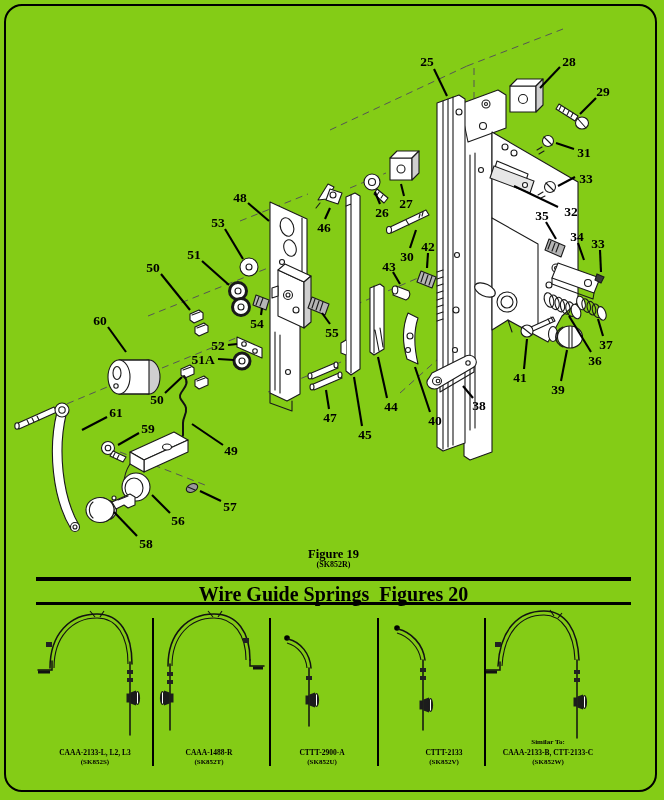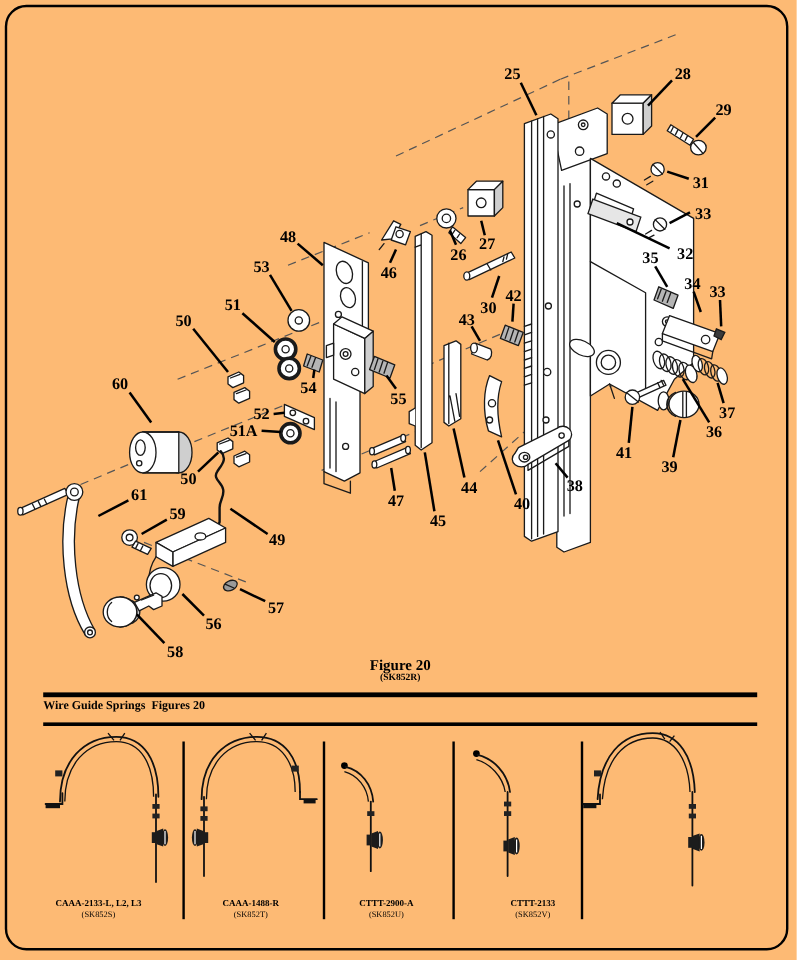--- a/index.html
+++ b/index.html
@@ -1,16 +1,16 @@
 <!DOCTYPE html>
 <html><head>
 <meta charset="utf-8">
 <style>
   html,body{margin:0;padding:0;background:#fff;}
-  .page{position:relative;width:664px;height:800px;background:#fdba74;overflow:hidden;
+  .page{position:relative;width:664px;height:800px;background:#84cc16;overflow:hidden;
         font-family:"Liberation Serif",serif;color:#000;}
   .frame{position:absolute;left:4px;top:4px;width:649px;height:784px;
          border:2.5px solid #000;border-radius:18px;pointer-events:none;}
   .diagram-svg{position:absolute;left:0;top:0;width:664px;height:560px;}
   
   .diagram-svg *{vector-effect:non-scaling-stroke;}
   .s{stroke:#1a1a1a;stroke-width:1.1;fill:none;stroke-linejoin:round;stroke-linecap:round;}
   .w{stroke:#1a1a1a;stroke-width:1.1;fill:#ffffff;stroke-linejoin:round;}
   .g{stroke:#1a1a1a;stroke-width:1.1;fill:#cfcfcf;stroke-linejoin:round;}
   .coil{stroke:#1a1a1a;stroke-width:1.1;fill:#b5b5b5;stroke-linejoin:round;}
@@ -20,32 +20,32 @@
   .leader{stroke:#000;stroke-width:2.1;}
   .callout{font:bold 13.5px "Liberation Serif",serif;fill:#000;}
   .wirefine{stroke:#111;stroke-width:1.3;fill:none;stroke-linecap:round;}
 
   .fig19-caption{position:absolute;left:36px;top:548px;width:595px;text-align:center;line-height:1.05;}
   .fig19-title{font-weight:bold;font-size:12.5px;}
   .fig19-code{font-weight:bold;font-size:8px;text-align:center;}
   .rule{position:absolute;left:36px;width:595px;background:#000;}
   .rule-1{top:577px;height:3.5px;}
   .rule-2{top:602px;height:3px;}
-  .fig20-header{position:absolute;left:36px;top:583px;width:595px;text-align:left;
-                font-weight:bold;font-size:10px;white-space:pre;}
+  .fig20-header{position:absolute;left:36px;top:583px;width:595px;text-align:center;
+                font-weight:bold;font-size:20px;white-space:pre;}
   .springs-svg{position:absolute;left:0;top:608px;width:664px;height:162px;}
   .divider{stroke:#000;stroke-width:2;}
   .wire{stroke:#111;stroke-width:1.5;fill:none;stroke-linecap:round;}
   .wire-thin{stroke:#111;stroke-width:1.1;fill:none;}
   .crimp{fill:#222;}
   .knob{fill:#1c1c1c;stroke:none;}
   .panel-label{position:absolute;bottom:32px;transform:translateX(-50%);text-align:center;line-height:1.4;}
   .pl-prefix{font-weight:bold;font-size:7px;}
   .pl-name{font-weight:bold;font-size:7.5px;}
-  .pl-code{font-weight:normal;font-size:7px;}
+  .pl-code{font-weight:bold;font-size:7px;}
 </style>
 </head>
 <body>
 
 <div class="page">
   <div class="frame"></div>
 
   <svg class="diagram-svg" viewBox="0 0 664 560">
 
     <g>
@@ -452,21 +452,21 @@
         <line x1="561" y1="381" x2="567" y2="350" class="leader"></line>
         <text x="558" y="393.5" text-anchor="middle" class="callout">39</text>
         <line x1="591" y1="352" x2="569" y2="316" class="leader"></line>
         <text x="595" y="364.5" text-anchor="middle" class="callout">36</text>
         <line x1="603" y1="336" x2="598" y2="319" class="leader"></line>
         <text x="606" y="348.5" text-anchor="middle" class="callout">37</text>
       </g>
   </svg>
 
   <div class="fig19-caption">
-    <div class="fig19-title">Figure 20</div>
+    <div class="fig19-title">Figure 19</div>
     <div class="fig19-code">(SK852R)</div>
   </div>
 
   <div class="rule rule-1"></div>
   <div class="fig20-header">Wire Guide Springs  Figures 20</div>
   <div class="rule rule-2"></div>
 
   <svg class="springs-svg" viewBox="0 0 664 162">
 
     <g>
@@ -553,33 +553,38 @@
       <path class="wire-thin" d="M550,2 l4,6 M562,5 l-4,5"></path>
       <g class="knob" transform="translate(577,94)">
         <rect x="-3.5" y="-4.5" width="4" height="9"></rect>
         <path d="M0.5,-5.5 L6,-7.5 L6,7.5 L0.5,5.5 Z"></path>
         <ellipse cx="7.5" cy="0" rx="2.6" ry="7"></ellipse>
         <line x1="7.5" y1="-5.5" x2="7.5" y2="5.5" stroke="#fff" stroke-width="1"></line>
       </g>
     </g>
   </svg>
 
-  <div class="panel-label" style="left:82px">
+  <div class="panel-label" style="left:95px">
     <div class="pl-prefix"></div>
     <div class="pl-name">CAAA-2133-L, L2, L3</div>
     <div class="pl-code">(SK852S)</div>
   </div>
   <div class="panel-label" style="left:209px">
     <div class="pl-prefix"></div>
     <div class="pl-name">CAAA-1488-R</div>
     <div class="pl-code">(SK852T)</div>
   </div>
   <div class="panel-label" style="left:322px">
     <div class="pl-prefix"></div>
     <div class="pl-name">CTTT-2900-A</div>
     <div class="pl-code">(SK852U)</div>
   </div>
   <div class="panel-label" style="left:444px">
     <div class="pl-prefix"></div>
     <div class="pl-name">CTTT-2133</div>
     <div class="pl-code">(SK852V)</div>
   </div>
+  <div class="panel-label" style="left:548px">
+    <div class="pl-prefix">Similar To:</div>
+    <div class="pl-name">CAAA-2133-B,  CTT-2133-C</div>
+    <div class="pl-code">(SK852W)</div>
+  </div>
 </div>
 
 </body></html>

